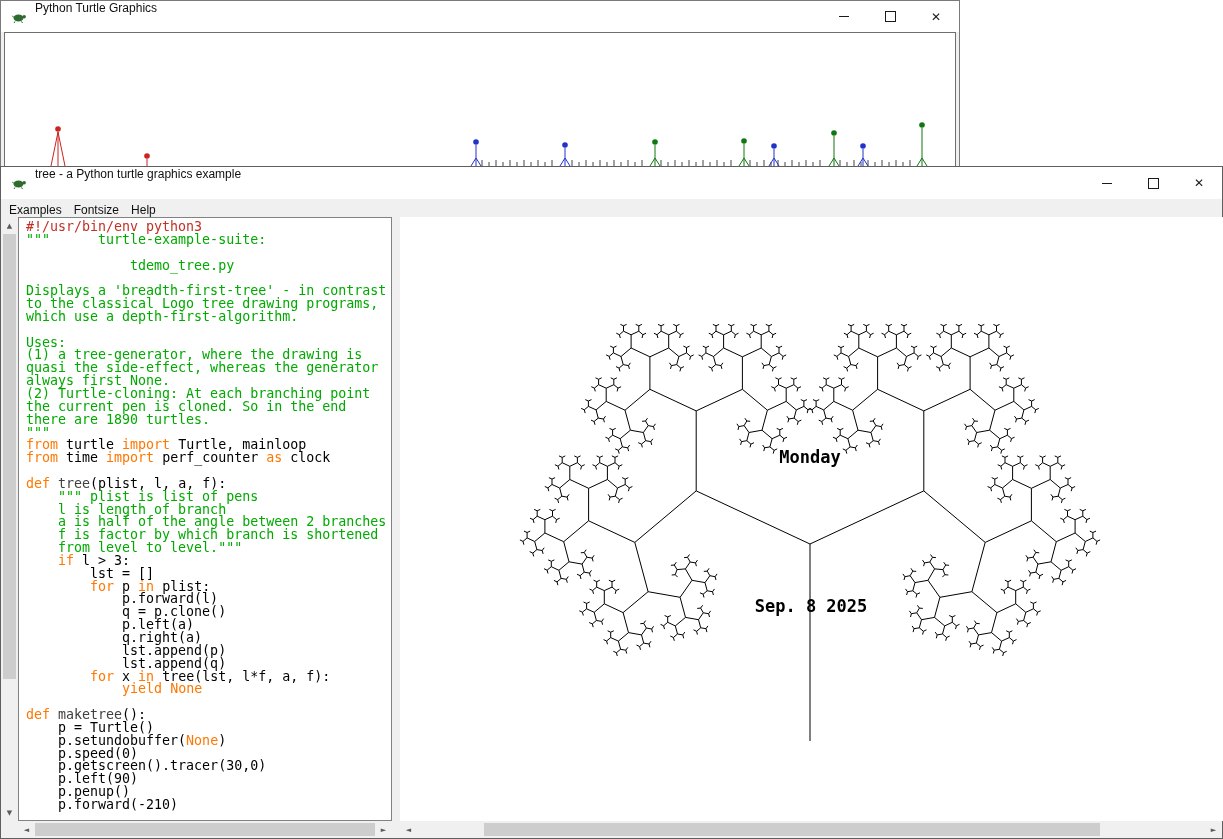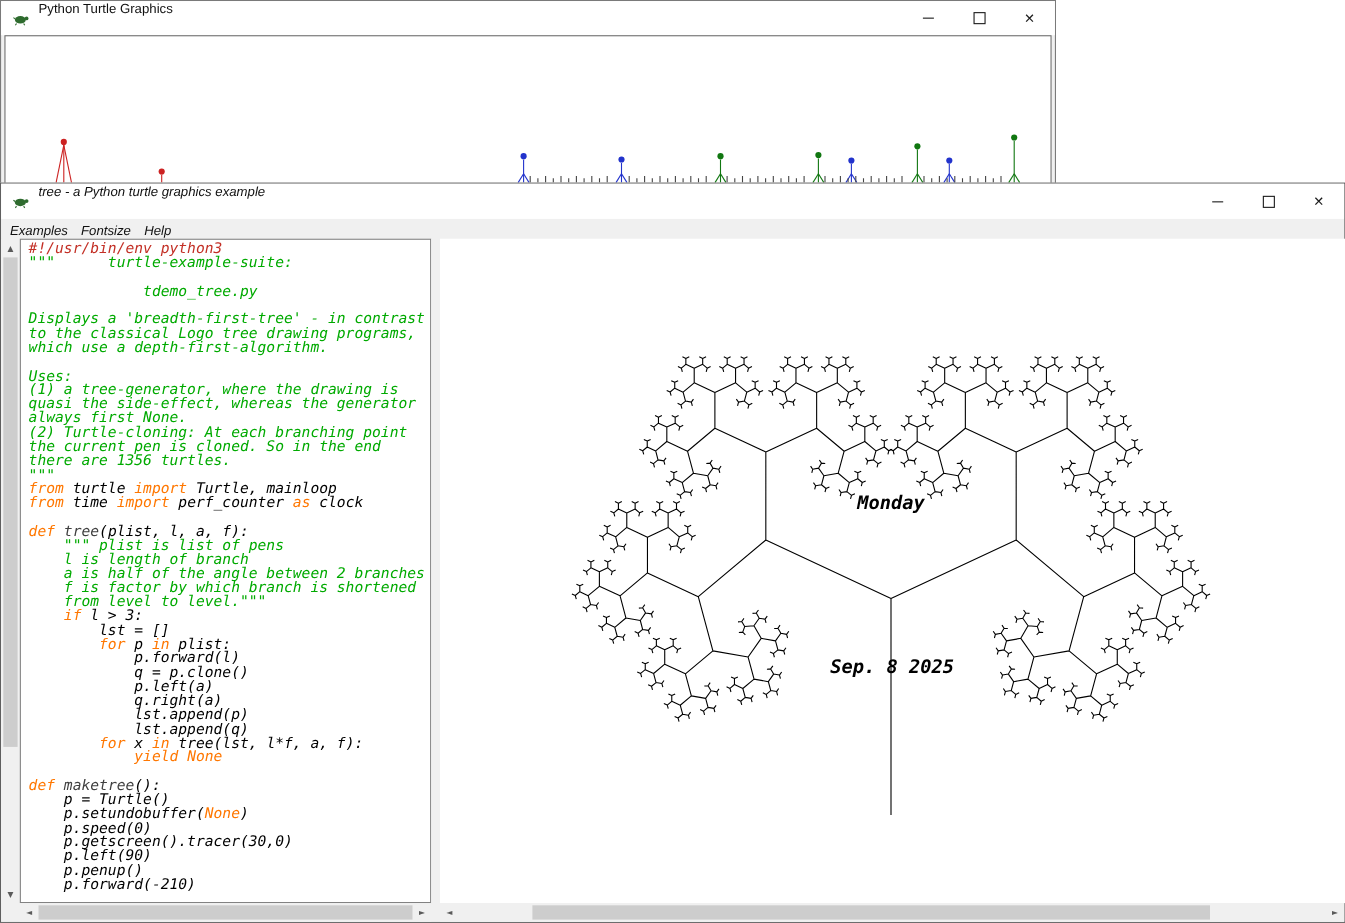--- a/index.html
+++ b/index.html
@@ -2,21 +2,21 @@
 <html><head>
 <meta charset="utf-8">
 <style>
   html,body{margin:0;padding:0;}
   body{
     width:1223px;height:839px;position:relative;overflow:hidden;
     background:#ffffff;font-family:"Liberation Sans",sans-serif;
   }
   .window{position:absolute;box-sizing:border-box;background:#f0f0f0;}
   #bg-window{left:0;top:0;width:960px;height:520px;border:1px solid #7a7a7a;}
-  #fg-window{left:0;top:166px;width:1223px;height:673px;border:1px solid #5f5f5f;font-style:italic;}
+  #fg-window{left:0;top:166px;width:1223px;height:673px;border:1px solid #5f5f5f;}
 
   .titlebar{height:32px;background:#ffffff;display:flex;position:relative;}
   #bg-window .titlebar{height:31px;}
   .ticon{margin-left:10px;display:flex;align-items:center;}
   .title{font-size:12px;color:#101010;margin-left:8px;white-space:nowrap;}
   .win-controls{position:absolute;right:0;top:0;bottom:0;display:flex;}
   .win-btn{width:46px;display:flex;align-items:center;justify-content:center;}
   .g-min{width:10px;height:1px;background:#1a1a1a;display:inline-block;}
   .g-max{width:9px;height:9px;border:1px solid #1a1a1a;display:inline-block;}
   .g-close{font-size:12px;color:#1a1a1a;font-family:"DejaVu Sans",sans-serif;line-height:1;}
@@ -230,21 +230,21 @@
             <div class="cl"><span class="tk-s">Displays a 'breadth-first-tree' - in contrast</span></div>
             <div class="cl"><span class="tk-s">to the classical Logo tree drawing programs,</span></div>
             <div class="cl"><span class="tk-s">which use a depth-first-algorithm.</span></div>
             <div class="cl">&nbsp;</div>
             <div class="cl"><span class="tk-s">Uses:</span></div>
             <div class="cl"><span class="tk-s">(1) a tree-generator, where the drawing is</span></div>
             <div class="cl"><span class="tk-s">quasi the side-effect, whereas the generator</span></div>
             <div class="cl"><span class="tk-s">always first None.</span></div>
             <div class="cl"><span class="tk-s">(2) Turtle-cloning: At each branching point</span></div>
             <div class="cl"><span class="tk-s">the current pen is cloned. So in the end</span></div>
-            <div class="cl"><span class="tk-s">there are 1356 turtles.</span></div>
+            <div class="cl"><span class="tk-s">there are 1890 turtles.</span></div>
             <div class="cl"><span class="tk-s">"""</span></div>
             <div class="cl"><span class="tk-k">from</span><span class="tk-n"> turtle </span><span class="tk-k">import</span><span class="tk-n"> Turtle, mainloop</span></div>
             <div class="cl"><span class="tk-k">from</span><span class="tk-n"> time </span><span class="tk-k">import</span><span class="tk-n"> perf_counter </span><span class="tk-k">as</span><span class="tk-n"> clock</span></div>
             <div class="cl">&nbsp;</div>
             <div class="cl"><span class="tk-k">def</span><span class="tk-n"> </span><span class="tk-d">tree</span><span class="tk-n">(plist, l, a, f):</span></div>
             <div class="cl"><span class="tk-s">    """ plist is list of pens</span></div>
             <div class="cl"><span class="tk-s">    l is length of branch</span></div>
             <div class="cl"><span class="tk-s">    a is half of the angle between 2 branches</span></div>
             <div class="cl"><span class="tk-s">    f is factor by which branch is shortened</span></div>
             <div class="cl"><span class="tk-s">    from level to level."""</span></div>

